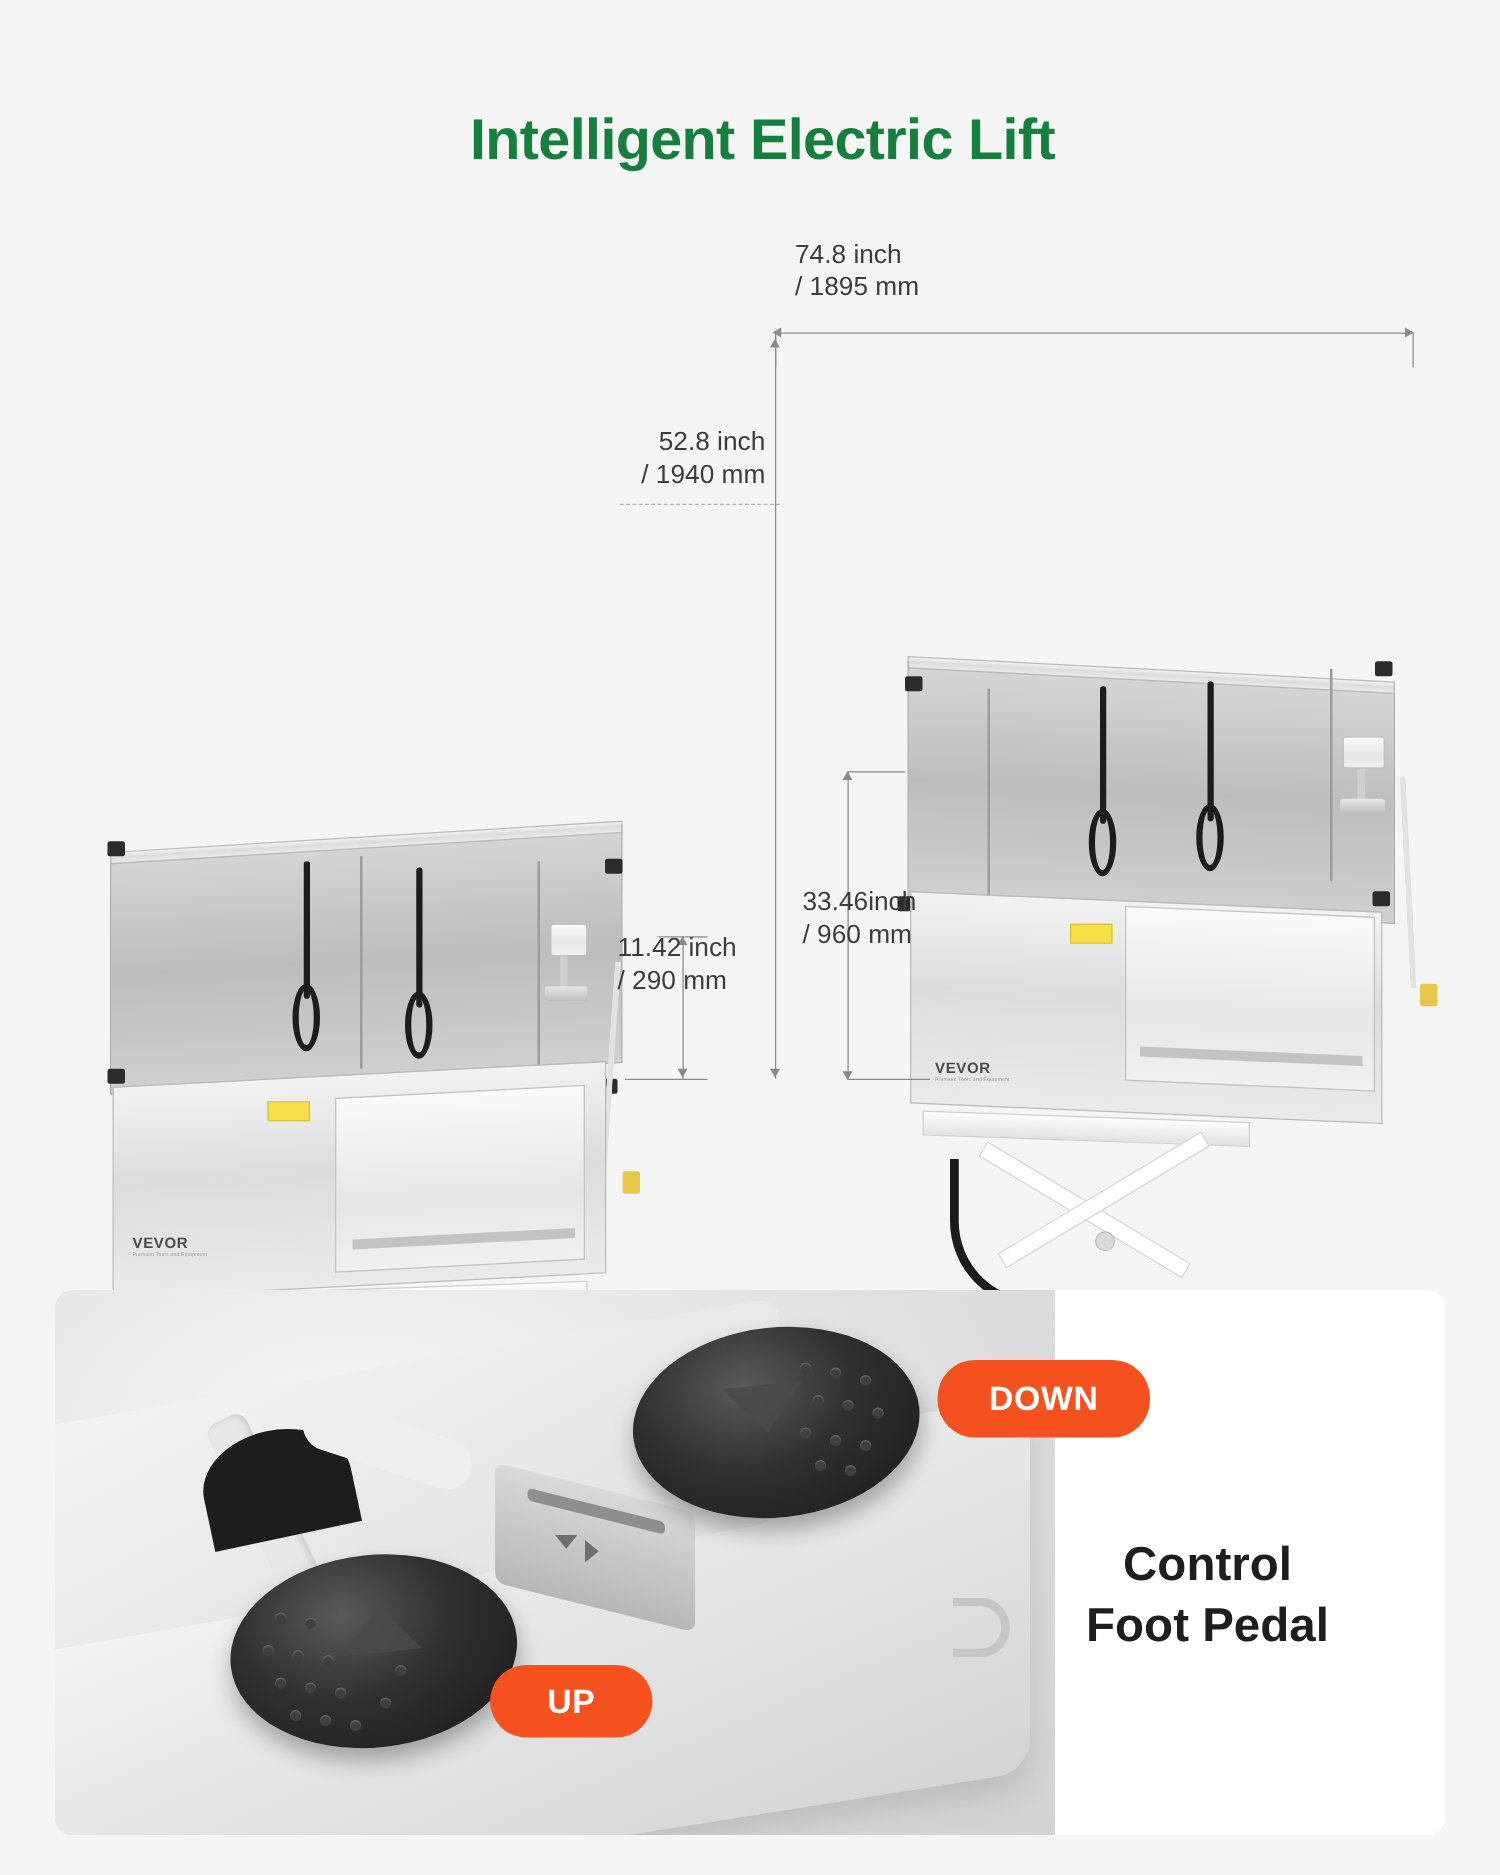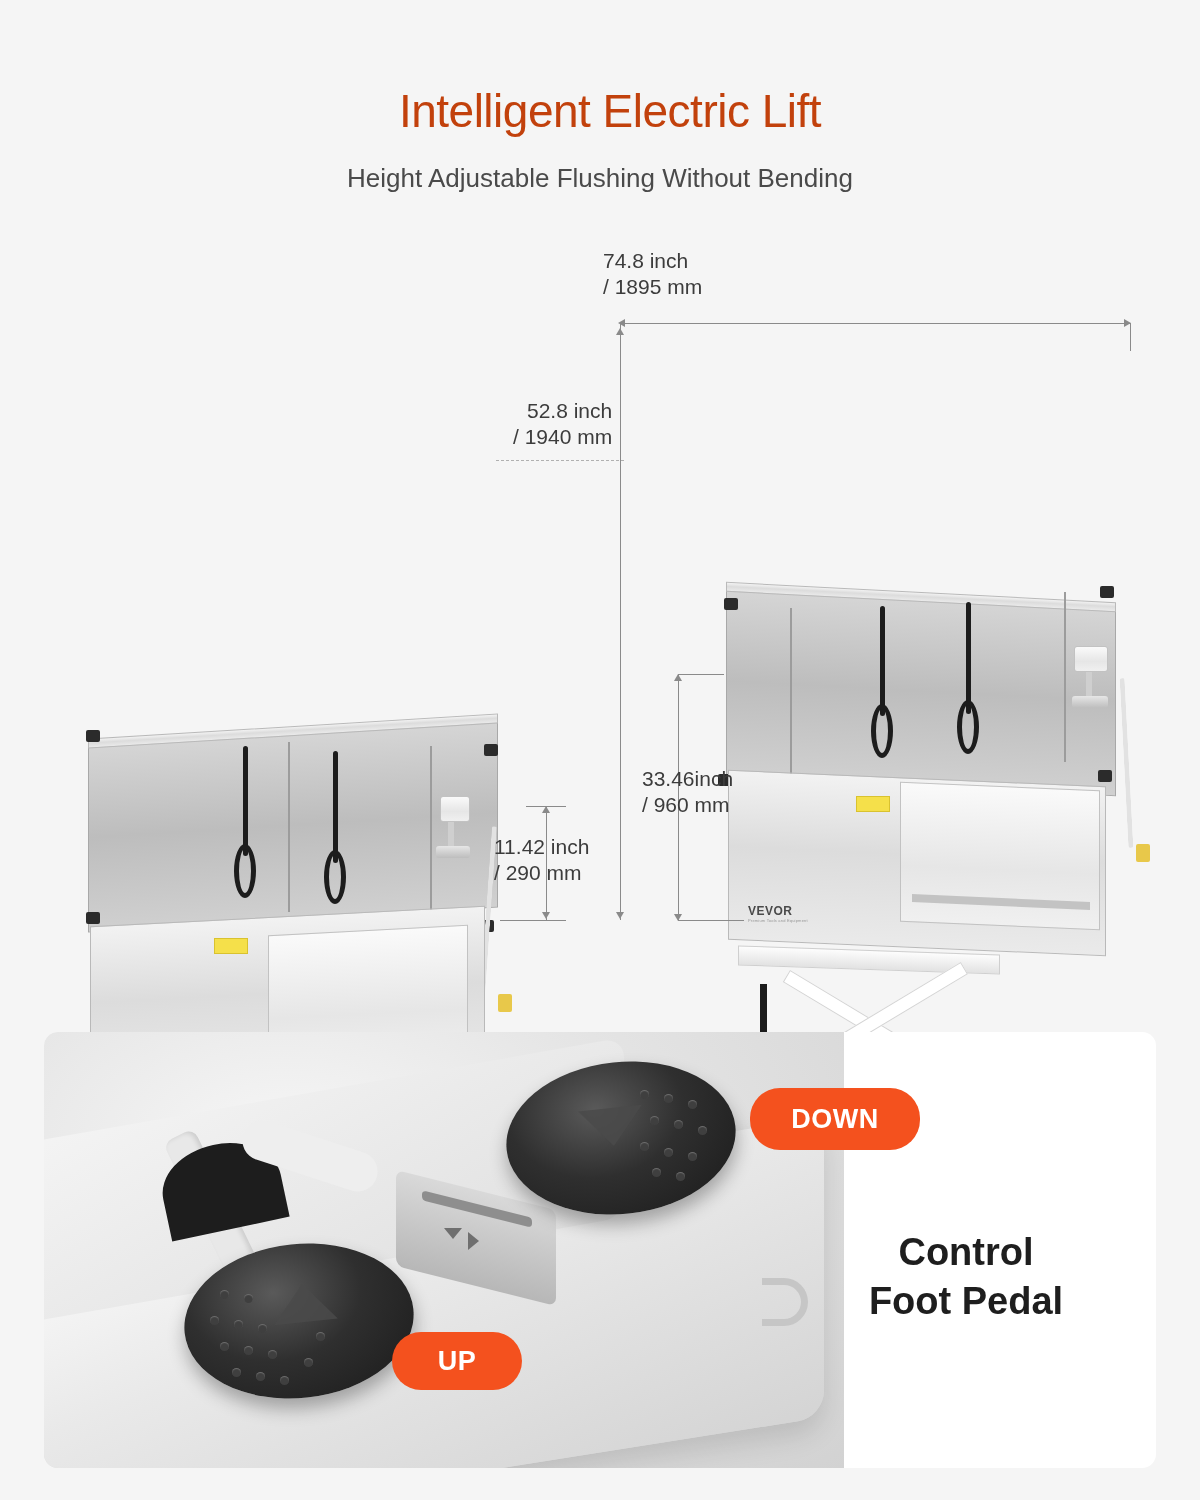--- a/index.html
+++ b/index.html
@@ -13,22 +13,22 @@
     overflow: hidden;
   }
 
   
   .header {
     text-align: center;
     padding-top: 86px;
   }
   .title {
     font-size: 46px;
-    font-weight: normal;
-    color: #c2410c;
+    font-weight: bold;
+    color: #15803d;
     letter-spacing: -0.5px;
     margin: 0;
     line-height: 1.1;
     padding-left: 20px;
   }
   .subtitle {
     font-size: 26px;
     color: #4a4a4a;
     margin: 26px 0 0 0;
     font-weight: 400;
@@ -237,21 +237,20 @@
     font-weight: bold;
     color: #1e1e1e;
     line-height: 1.28;
   }
 </style>
 </head>
 <body>
 
 <div class="header">
   <h1 class="title">Intelligent Electric Lift</h1>
-  <p class="subtitle">Height Adjustable Flushing Without Bending</p>
 </div>
 
 <div class="diagram">
 
   <div>
 
     <div class="metal-dark" style="position:absolute;left:88px;top:504px;width:410px;height:190px;transform:skewY(-3.5deg);"></div>
     <div class="metal" style="position:absolute;left:88px;top:500px;width:410px;height:10px;transform:skewY(-3.5deg);"></div>
 
     <div class="corner" style="left:86px;top:504px;"></div>
@@ -335,21 +334,21 @@
     <div style="position:absolute;left:775px;top:902px;width:11px;height:9px;background:#4a4a4a;border-radius:50%;"></div>
     <div style="position:absolute;left:748px;top:928px;width:26px;height:16px;background:#3a3a3a;border-radius:4px;"></div>
     <div style="position:absolute;left:1106px;top:928px;width:26px;height:16px;background:#3a3a3a;border-radius:4px;"></div>
   </div>
 
   <div class="dim-line-h" style="left:620px;top:97px;width:510px;"></div>
   <div class="arrow-left" style="left:618px;top:93px;"></div>
   <div class="arrow-right" style="left:1124px;top:93px;"></div>
   <div class="dim-line-v" style="left:620px;top:97px;height:28px;"></div>
   <div class="dim-line-v" style="left:1130px;top:97px;height:28px;"></div>
-  <div class="dim-text" style="left:603px;top:22px;">
+  <div class="dim-text" style="left:636px;top:22px;">
     <span>74.8 inch</span><br>
     <span>/ 1895 mm</span>
   </div>
 
   <div class="dim-dash" style="left:496px;top:234px;width:128px;"></div>
   <div class="dim-line-v" style="left:620px;top:100px;height:594px;"></div>
   <div class="arrow-up" style="left:616px;top:102px;"></div>
   <div class="arrow-down" style="left:616px;top:686px;"></div>
   <div class="dim-text" style="left:513px;top:172px;text-align:right;">
     <span>52.8 inch</span><br>
@@ -364,21 +363,21 @@
   <div class="dim-text" style="left:642px;top:540px;">
     <span>33.46inch</span><br>
     <span>/ 960 mm</span>
   </div>
 
   <div class="dim-line-v" style="left:546px;top:580px;height:114px;"></div>
   <div class="arrow-up" style="left:542px;top:580px;"></div>
   <div class="arrow-down" style="left:542px;top:686px;"></div>
   <div class="dim-line-h" style="left:526px;top:580px;width:40px;"></div>
   <div class="dim-line-h" style="left:500px;top:694px;width:66px;"></div>
-  <div class="dim-text" style="left:494px;top:608px;">
+  <div class="dim-text" style="left:494px;top:577px;">
     <span>11.42 inch</span><br>
     <span>/ 290 mm</span>
   </div>
 </div>
 
 <div class="pedal-section">
 
   <div class="pedal-photo">
     <div class="pedal-base"></div>
     <div class="pedal-base-top"></div>

